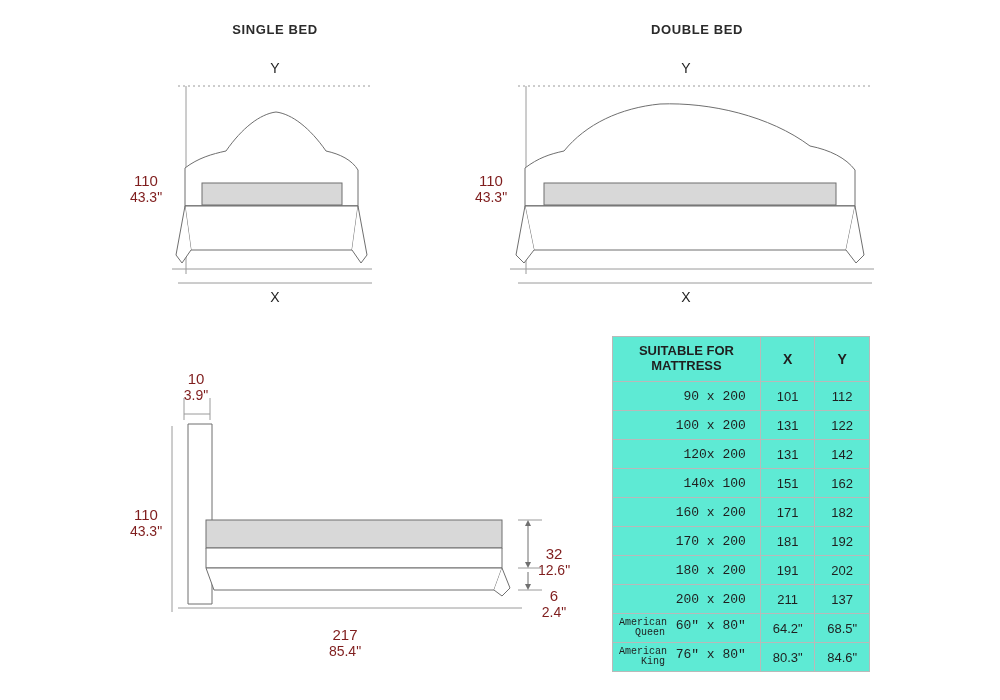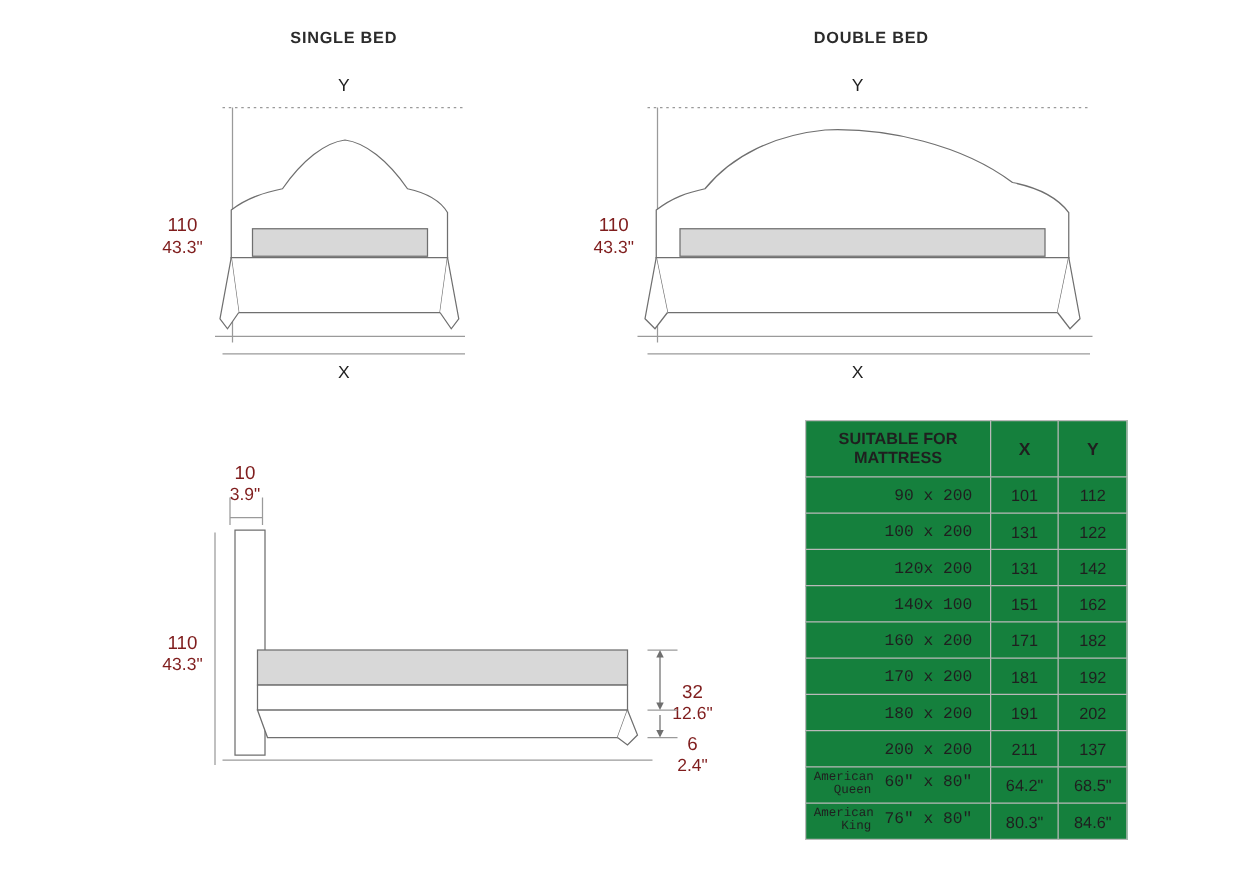--- a/index.html
+++ b/index.html
@@ -55,22 +55,21 @@
 
   
   .mtable {
     position: absolute;
     left: 612px;
     top: 336px;
     width: 258px;
     border-collapse: collapse;
     font-size: 13px;
     color: #1f1f1f;
-    background: #15803d;
-    margin-left: 32px;
+    background: #5eead4;
   }
   .mtable th, .mtable td {
     border: 1px solid #b9b9b9;
     text-align: center;
     vertical-align: middle;
     padding: 0;
     height: 28px;
     font-weight: normal;
   }
   .mtable thead th {
@@ -197,20 +196,24 @@
   <div class="dim" style="left:528px; top:546px; width:52px;">
     <span>32</span>
     <span class="small">12.6"</span>
   </div>
 
   <div class="dim" style="left:528px; top:588px; width:52px;">
     <span>6</span>
     <span class="small">2.4"</span>
   </div>
 
+  <div class="dim" style="left:300px; top:627px; width:90px;">
+    <span>217</span>
+    <span class="small">85.4"</span>
+  </div>
 
   <div class="svgwrap" style="left:150px; top:380px;">
     <svg width="400" height="260" viewBox="0 0 400 260">
       <g fill="none" stroke="#6f6f6f" stroke-width="1">
 
         <line x1="34" y1="34" x2="60" y2="34" stroke="#9a9a9a"></line>
         <line x1="34" y1="18" x2="34" y2="40" stroke="#9a9a9a"></line>
         <line x1="60" y1="18" x2="60" y2="40" stroke="#9a9a9a"></line>
 
         <line x1="22" y1="46" x2="22" y2="232" stroke="#9a9a9a"></line>

